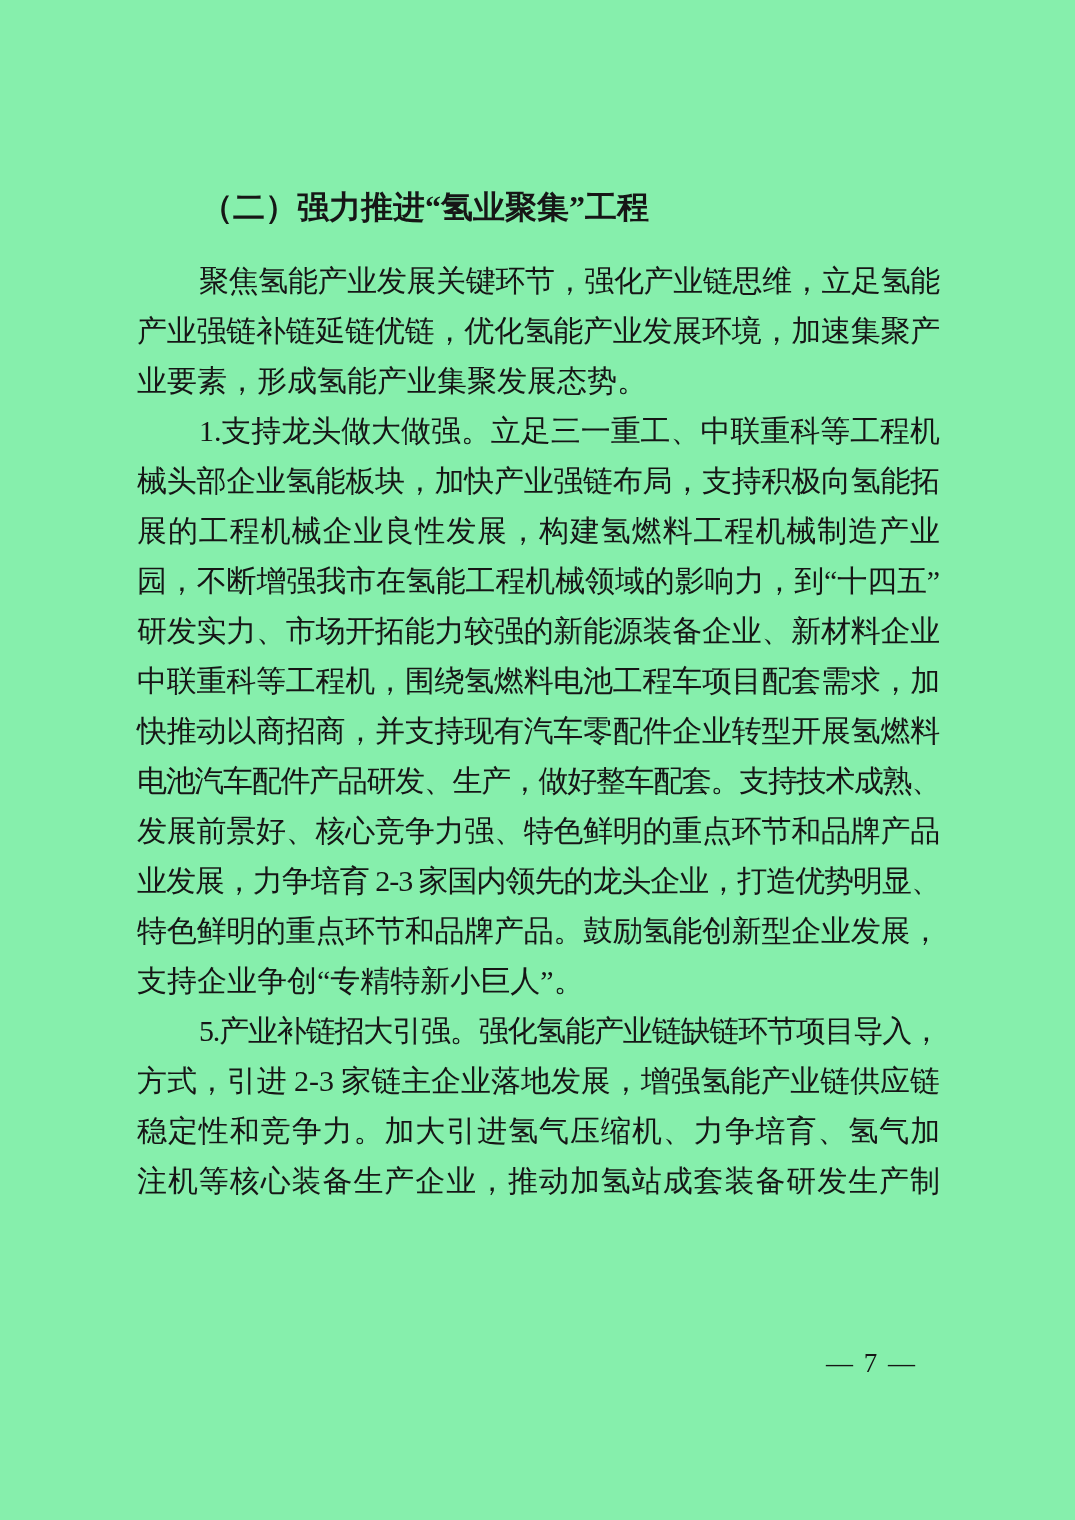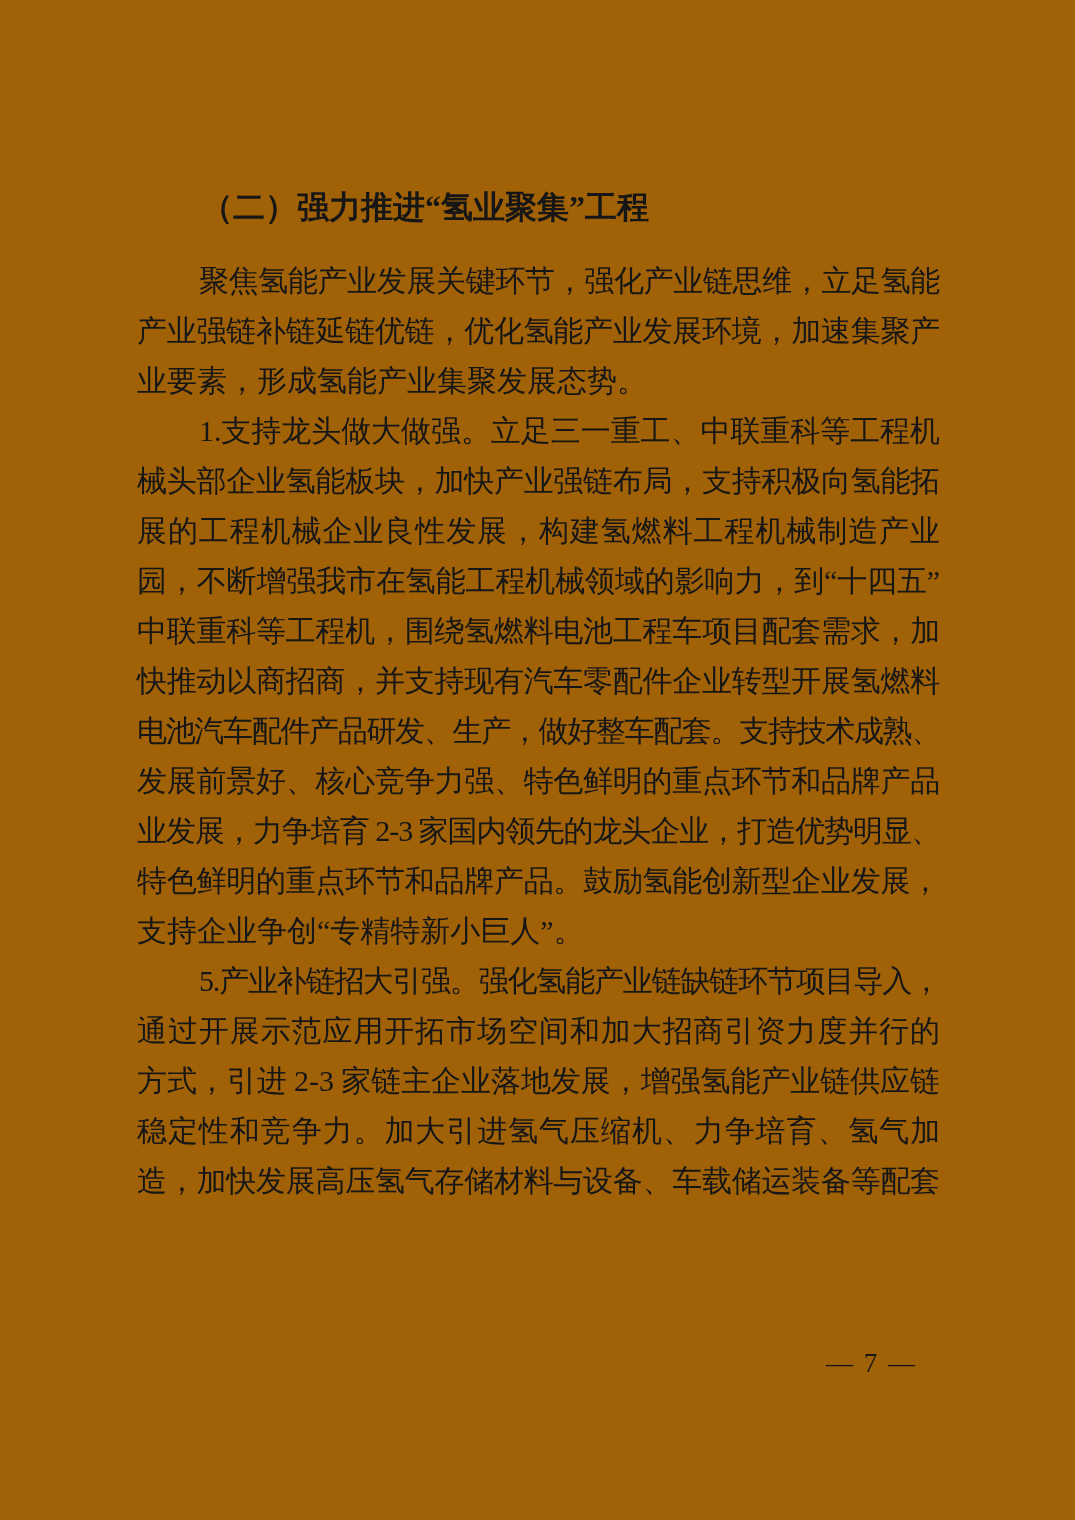--- a/index.html
+++ b/index.html
@@ -11,21 +11,21 @@
     height: 1520px;
     background: #ffffff;
     position: relative;
     overflow: hidden;
     font-family: "Liberation Serif", serif;
     color: #161616;
   }
   .doc-page {
     position: absolute;
     inset: 0;
-    background: #a16207;
+    background: #86efac;
   }
   .doc-body {
     position: absolute;
     left: 137px;
     top: 182px;
     width: 803px;
   }
   .section-heading {
     height: 50px;
     line-height: 50px;
@@ -72,31 +72,31 @@
         <div class="paragraph">
           <div class="body-line para-start" style="letter-spacing: -0.36px; margin-top: 24px;">聚焦氢能产业发展关键环节，强化产业链思维，立足氢能</div>
           <div class="body-line" style="letter-spacing: -0.259259px;">产业强链补链延链优链，优化氢能产业发展环境，加速集聚产</div>
           <div class="body-line para-end">业要素，形成氢能产业集聚发展态势。</div>
         </div>
         <div class="paragraph">
           <div class="body-line para-start" style="letter-spacing: -0.0769231px;">1.支持龙头做大做强。立足三一重工、中联重科等工程机</div>
           <div class="body-line" style="letter-spacing: -0.259259px;">械头部企业氢能板块，加快产业强链布局，支持积极向氢能拓</div>
           <div class="body-line">展的工程机械企业良性发展，构建氢燃料工程机械制造产业</div>
           <div class="body-line" style="letter-spacing: -0.142857px;">园，不断增强我市在氢能工程机械领域的影响力，到“十四五”</div>
+          <div class="body-line" style="letter-spacing: -0.259259px;">研发实力、市场开拓能力较强的新能源装备企业、新材料企业</div>
           <div class="body-line" style="letter-spacing: -0.259259px;">中联重科等工程机，围绕氢燃料电池工程车项目配套需求，加</div>
           <div class="body-line" style="letter-spacing: -0.259259px;">快推动以商招商，并支持现有汽车零配件企业转型开展氢燃料</div>
           <div class="body-line" style="letter-spacing: -1.32143px;">电池汽车配件产品研发、生产，做好整车配套。支持技术成熟、</div>
           <div class="body-line" style="letter-spacing: -0.259259px;">发展前景好、核心竞争力强、特色鲜明的重点环节和品牌产品</div>
           <div class="body-line" style="letter-spacing: -1.03226px;">业发展，力争培育 2-3 家国内领先的龙头企业，打造优势明显、</div>
           <div class="body-line" style="letter-spacing: -0.259259px;">特色鲜明的重点环节和品牌产品。鼓励氢能创新型企业发展，</div>
           <div class="body-line para-end">支持企业争创“专精特新小巨人”。</div>
         </div>
         <div class="paragraph">
           <div class="body-line para-start" style="letter-spacing: -1.18519px;">5.产业补链招大引强。强化氢能产业链缺链环节项目导入，</div>
-          <div class="body-line">通过开展示范应用开拓市场空间和加大招商引资力度并行的</div>
           <div class="body-line" style="letter-spacing: -0.0666667px;">方式，引进 2-3 家链主企业落地发展，增强氢能产业链供应链</div>
           <div class="body-line" style="letter-spacing: -0.259259px;">稳定性和竞争力。加大引进氢气压缩机、力争培育、氢气加</div>
-          <div class="body-line para-end" style="letter-spacing: -0.259259px;">造，加快发展高压氢气存储材料与设备、车载储运装备等配套</div>
+          <div class="body-line">注机等核心装备生产企业，推动加氢站成套装备研发生产制</div>
         </div>
       </div>
   </div>
   <div class="page-number">— 7 —</div>
 </div>
 
 </body></html>

